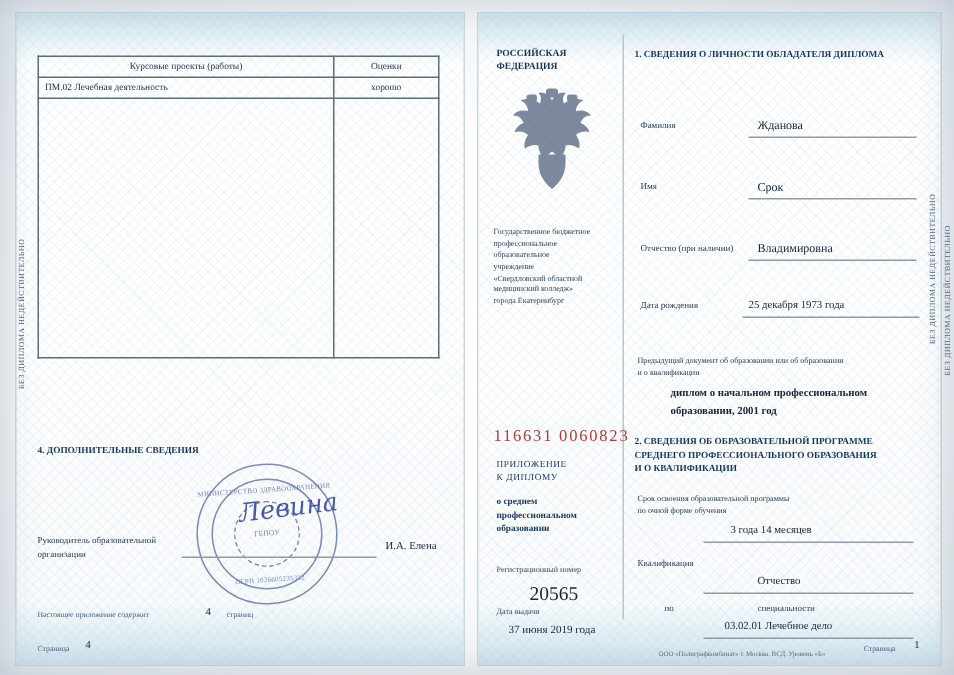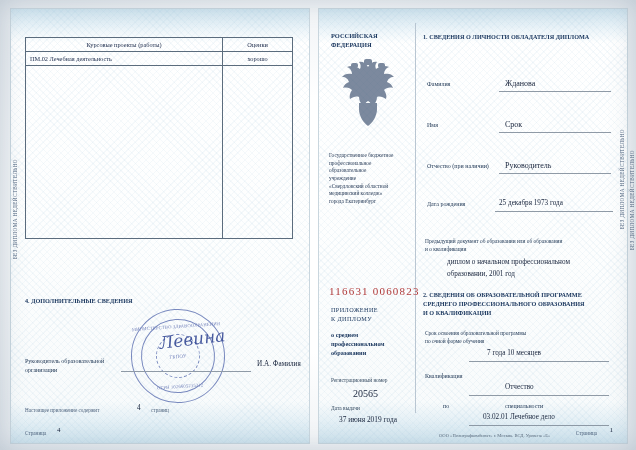--- a/index.html
+++ b/index.html
@@ -240,21 +240,21 @@
     position: absolute;
     left: 12px;
     top: 368px;
     font-size: 5.4px;
     color: #34495f;
   }
   .regnum-val {
     position: absolute;
     left: 34px;
     top: 379px;
-    font-size: 10px;
+    font-size: 13px;
     color: #17233b;
   }
   .date-lbl {
     position: absolute;
     left: 12px;
     top: 396px;
     font-size: 5.4px;
     color: #34495f;
   }
   .date-val {
@@ -321,21 +321,21 @@
       <div class="stamp-text-top">МИНИСТЕРСТВО ЗДРАВООХРАНЕНИЯ</div>
       <div class="stamp-center">ГБПОУ</div>
       <div class="stamp-text-bottom">ОГРН 1026605235312</div>
     </div>
 
     <div class="signature" style="left:148px; top:320px;">Левина</div>
 
     <div class="lbl" style="left:14px; top:348px; width:96px; white-space:pre-line; line-height:1.5;">Руководитель образовательной
 организации</div>
 
-    <div class="val" style="left:246px; top:351px;">И.А. Фамилия</div>
+    <div class="val" style="left:246px; top:351px;">И.А. Елена</div>
 
     <div class="underline" style="left:110px; top:362px; width:130px;"></div>
 
     <div class="tiny" style="left:14px; top:398px;">Настоящее приложение содержит</div>
     <div class="val" style="left:126px; top:395px;">4</div>
     <div class="tiny" style="left:140px; top:398px;">страниц</div>
 
     <div class="tiny" style="left:14px; top:421px;">Страница</div>
     <div class="page-num" style="left:46px; top:417px;">4</div>
   </div>
@@ -395,39 +395,39 @@
 
     <div class="lbl" style="left:108px; top:72px;">Фамилия</div>
     <div class="val big" style="left:186px; top:70px;">Жданова</div>
     <div class="underline" style="left:180px; top:82px; width:112px;"></div>
 
     <div class="lbl" style="left:108px; top:113px;">Имя</div>
     <div class="val big" style="left:186px; top:111px;">Срок</div>
     <div class="underline" style="left:180px; top:123px; width:112px;"></div>
 
     <div class="lbl" style="left:108px; top:154px;">Отчество (при наличии)</div>
-    <div class="val big" style="left:186px; top:152px;">Руководитель</div>
+    <div class="val big" style="left:186px; top:152px;">Владимировна</div>
     <div class="underline" style="left:180px; top:164px; width:112px;"></div>
 
     <div class="lbl" style="left:108px; top:192px;">Дата рождения</div>
     <div class="val" style="left:180px; top:190px;">25 декабря 1973 года</div>
     <div class="underline" style="left:176px; top:202px; width:118px;"></div>
 
     <div class="lbl" style="left:106px; top:228px; width:190px; white-space:pre-line; line-height:1.5; font-size:5.4px;">Предыдущий документ об образовании или об образовании
 и о квалификации</div>
-    <div class="val" style="left:128px; top:248px; width:170px; white-space:pre-line; line-height:1.6; font-weight:normal;">диплом о начальном профессиональном
+    <div class="val" style="left:128px; top:248px; width:170px; white-space:pre-line; line-height:1.6; font-weight:bold;">диплом о начальном профессиональном
 образовании, 2001 год</div>
 
     <div class="section-title" style="left:104px; top:282px; width:196px; white-space:pre-line; line-height:1.45;">2. СВЕДЕНИЯ ОБ ОБРАЗОВАТЕЛЬНОЙ ПРОГРАММЕ
 СРЕДНЕГО ПРОФЕССИОНАЛЬНОГО ОБРАЗОВАНИЯ
 И О КВАЛИФИКАЦИИ</div>
 
     <div class="lbl" style="left:106px; top:320px; width:190px; white-space:pre-line; line-height:1.5; font-size:5.4px;">Срок освоения образовательной программы
 по очной форме обучения</div>
-    <div class="val" style="left:168px; top:340px;">7 года 10 месяцев</div>
+    <div class="val" style="left:168px; top:340px;">3 года 14 месяцев</div>
     <div class="underline" style="left:150px; top:352px; width:140px;"></div>
 
     <div class="lbl" style="left:106px; top:364px;">Квалификация</div>
     <div class="val" style="left:186px; top:374px;">Отчество</div>
     <div class="underline" style="left:150px; top:386px; width:140px;"></div>
 
     <div class="lbl" style="left:124px; top:394px;">по</div>
     <div class="lbl" style="left:186px; top:394px;">специальности</div>
     <div class="val" style="left:164px; top:404px;">03.02.01 Лечебное дело</div>
     <div class="underline" style="left:150px; top:416px; width:140px;"></div>

